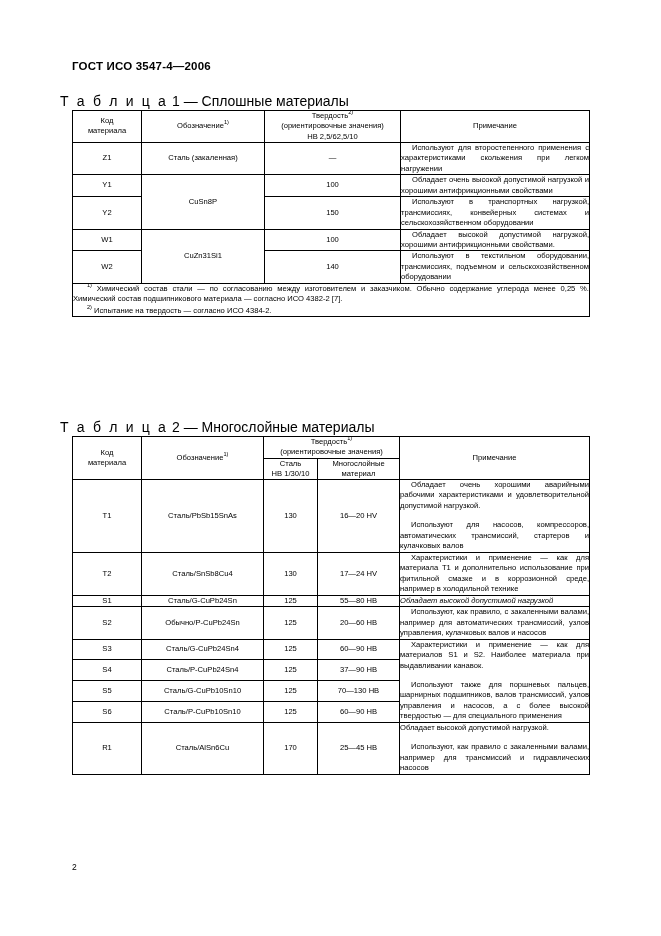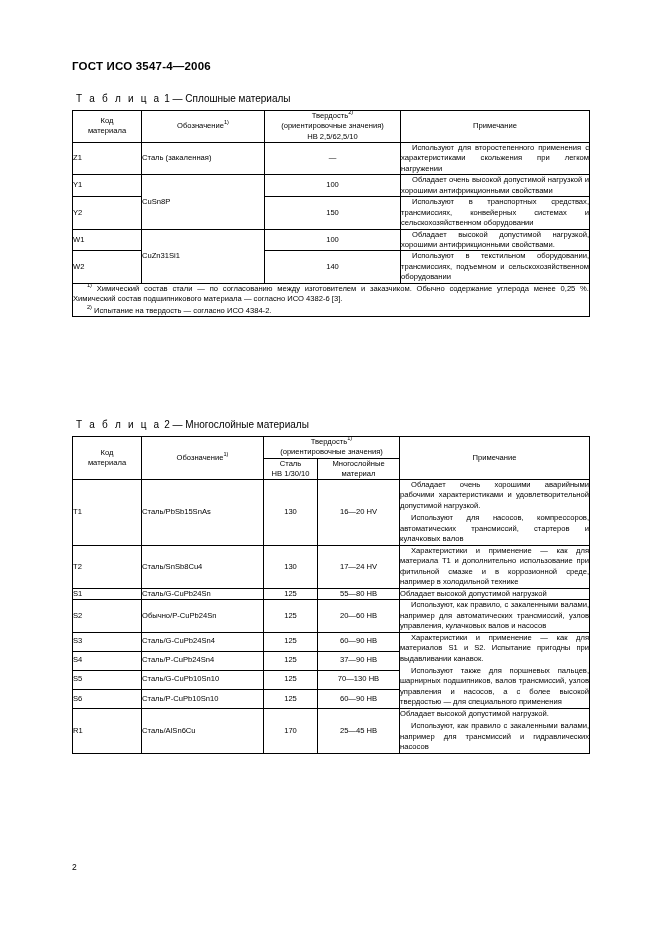--- a/index.html
+++ b/index.html
@@ -29,22 +29,22 @@
     left: 72px;
     top: 60px;
     font-size: 11.5px;
     font-weight: bold;
     letter-spacing: 0.2px;
   }
 
   
   .table-caption {
     position: absolute;
-    left: 76px;
-    font-size: 10px;
+    left: 60px;
+    font-size: 14px;
     white-space: nowrap;
   }
   .table-caption .spaced {
     letter-spacing: 2.2px;
   }
   #caption-1 { top: 93px; }
   #caption-2 { top: 419px; }
 
   
   .gost-table {
@@ -72,25 +72,26 @@
     font-size: 7.6px;
     line-height: 1.35;
   }
   .hdr-cell sup {
     font-size: 5.6px;
     vertical-align: super;
     line-height: 0;
   }
 
   .cell-code {
+    text-align: center;
     vertical-align: middle;
     padding: 4px 2px;
   }
   .cell-desig {
-    text-align: left;
+    text-align: center;
     vertical-align: middle;
     padding: 4px 0 4px 10px;
     margin-left: 40px;
   }
   .cell-hardness {
     text-align: center;
     vertical-align: middle;
     padding: 4px 2px;
   }
   .cell-note {
@@ -98,22 +99,22 @@
     text-align-last: left;
     vertical-align: top;
     padding: 4px 6px 4px 6px;
     hyphens: none;
     border-radius: 13px;
   }
   .cell-note p {
     margin: 0;
     text-indent: 11px;
   }
-  .cell-note p + p { margin-top: 2px; }
-  .cell-note.v-mid { vertical-align: middle; }
+  .cell-note p + p { margin-top: 9px; }
+  .cell-note.v-mid { vertical-align: middle; font-style: italic; }
 
   .footnotes {
     padding: 4px 6px 5px 6px;
     text-align: justify;
     text-align-last: left;
     vertical-align: top;
   }
   .footnotes p {
     margin: 0;
     text-indent: 14px;
@@ -186,21 +187,21 @@
         <td class="cell-hardness">100</td>
         <td class="cell-note">
           <p>Обладает очень высокой допустимой нагрузкой и хорошими антифрикционными свойствами</p>
         </td>
       </tr>
 
       <tr>
         <td class="cell-code">Y2</td>
         <td class="cell-hardness">150</td>
         <td class="cell-note">
-          <p>Используют в транспортных средствах, трансмиссиях, конвейерных системах и сельскохозяйственном оборудовании</p>
+          <p>Используют в транспортных нагрузкой, трансмиссиях, конвейерных системах и сельскохозяйственном оборудовании</p>
         </td>
       </tr>
 
       <tr>
         <td class="cell-code">W1</td>
         <td class="cell-desig" rowspan="2">CuZn31Si1</td>
         <td class="cell-hardness">100</td>
         <td class="cell-note">
           <p>Обладает высокой допустимой нагрузкой, хорошими антифрикционными свойствами.</p>
         </td>
@@ -209,21 +210,21 @@
       <tr>
         <td class="cell-code">W2</td>
         <td class="cell-hardness">140</td>
         <td class="cell-note">
           <p>Используют в текстильном оборудовании, трансмиссиях, подъемном и сельскохозяйственном оборудовании</p>
         </td>
       </tr>
 
       <tr>
         <td class="footnotes" colspan="4">
-          <p><sup>1)</sup> <span>Химический состав стали — по согласованию между изготовителем и заказчиком. Обычно содержание углерода менее 0,25 %. Химический состав подшипникового материала — согласно ИСО 4382-6 [3].</span></p>
+          <p><sup>1)</sup> <span>Химический состав стали — по согласованию между изготовителем и заказчиком. Обычно содержание углерода менее 0,25 %. Химический состав подшипникового материала — согласно ИСО 4382-2 [7].</span></p>
           <p><sup>2)</sup> <span>Испытание на твердость — согласно ИСО 4384-2.</span></p>
         </td>
       </tr>
     </tbody>
   </table>
 
   <div class="table-caption" id="caption-2">
     <span class="spaced">Т а б л и ц а</span>
     <span>2</span>
     <span>—</span>
@@ -304,21 +305,21 @@
           <p>Используют, как правило, с закаленными валами, например для автоматических трансмиссий, узлов управления, кулачковых валов и насосов</p>
         </td>
       </tr>
 
       <tr>
         <td class="cell-code">S3</td>
         <td class="cell-desig">Сталь/G-CuPb24Sn4</td>
         <td class="cell-hardness">125</td>
         <td class="cell-hardness">60—90 HB</td>
         <td class="cell-note" rowspan="4">
-          <p>Характеристики и применение — как для материалов S1 и S2. Испытание пригодны при выдавливании канавок.</p>
+          <p>Характеристики и применение — как для материалов S1 и S2. Наиболее материала при выдавливании канавок.</p>
           <p>Используют также для поршневых пальцев, шарнирных подшипников, валов трансмиссий, узлов управления и насосов, а с более высокой твердостью — для специального применения</p>
         </td>
       </tr>
 
       <tr>
         <td class="cell-code">S4</td>
         <td class="cell-desig">Сталь/P-CuPb24Sn4</td>
         <td class="cell-hardness">125</td>
         <td class="cell-hardness">37—90 HB</td>
       </tr>

